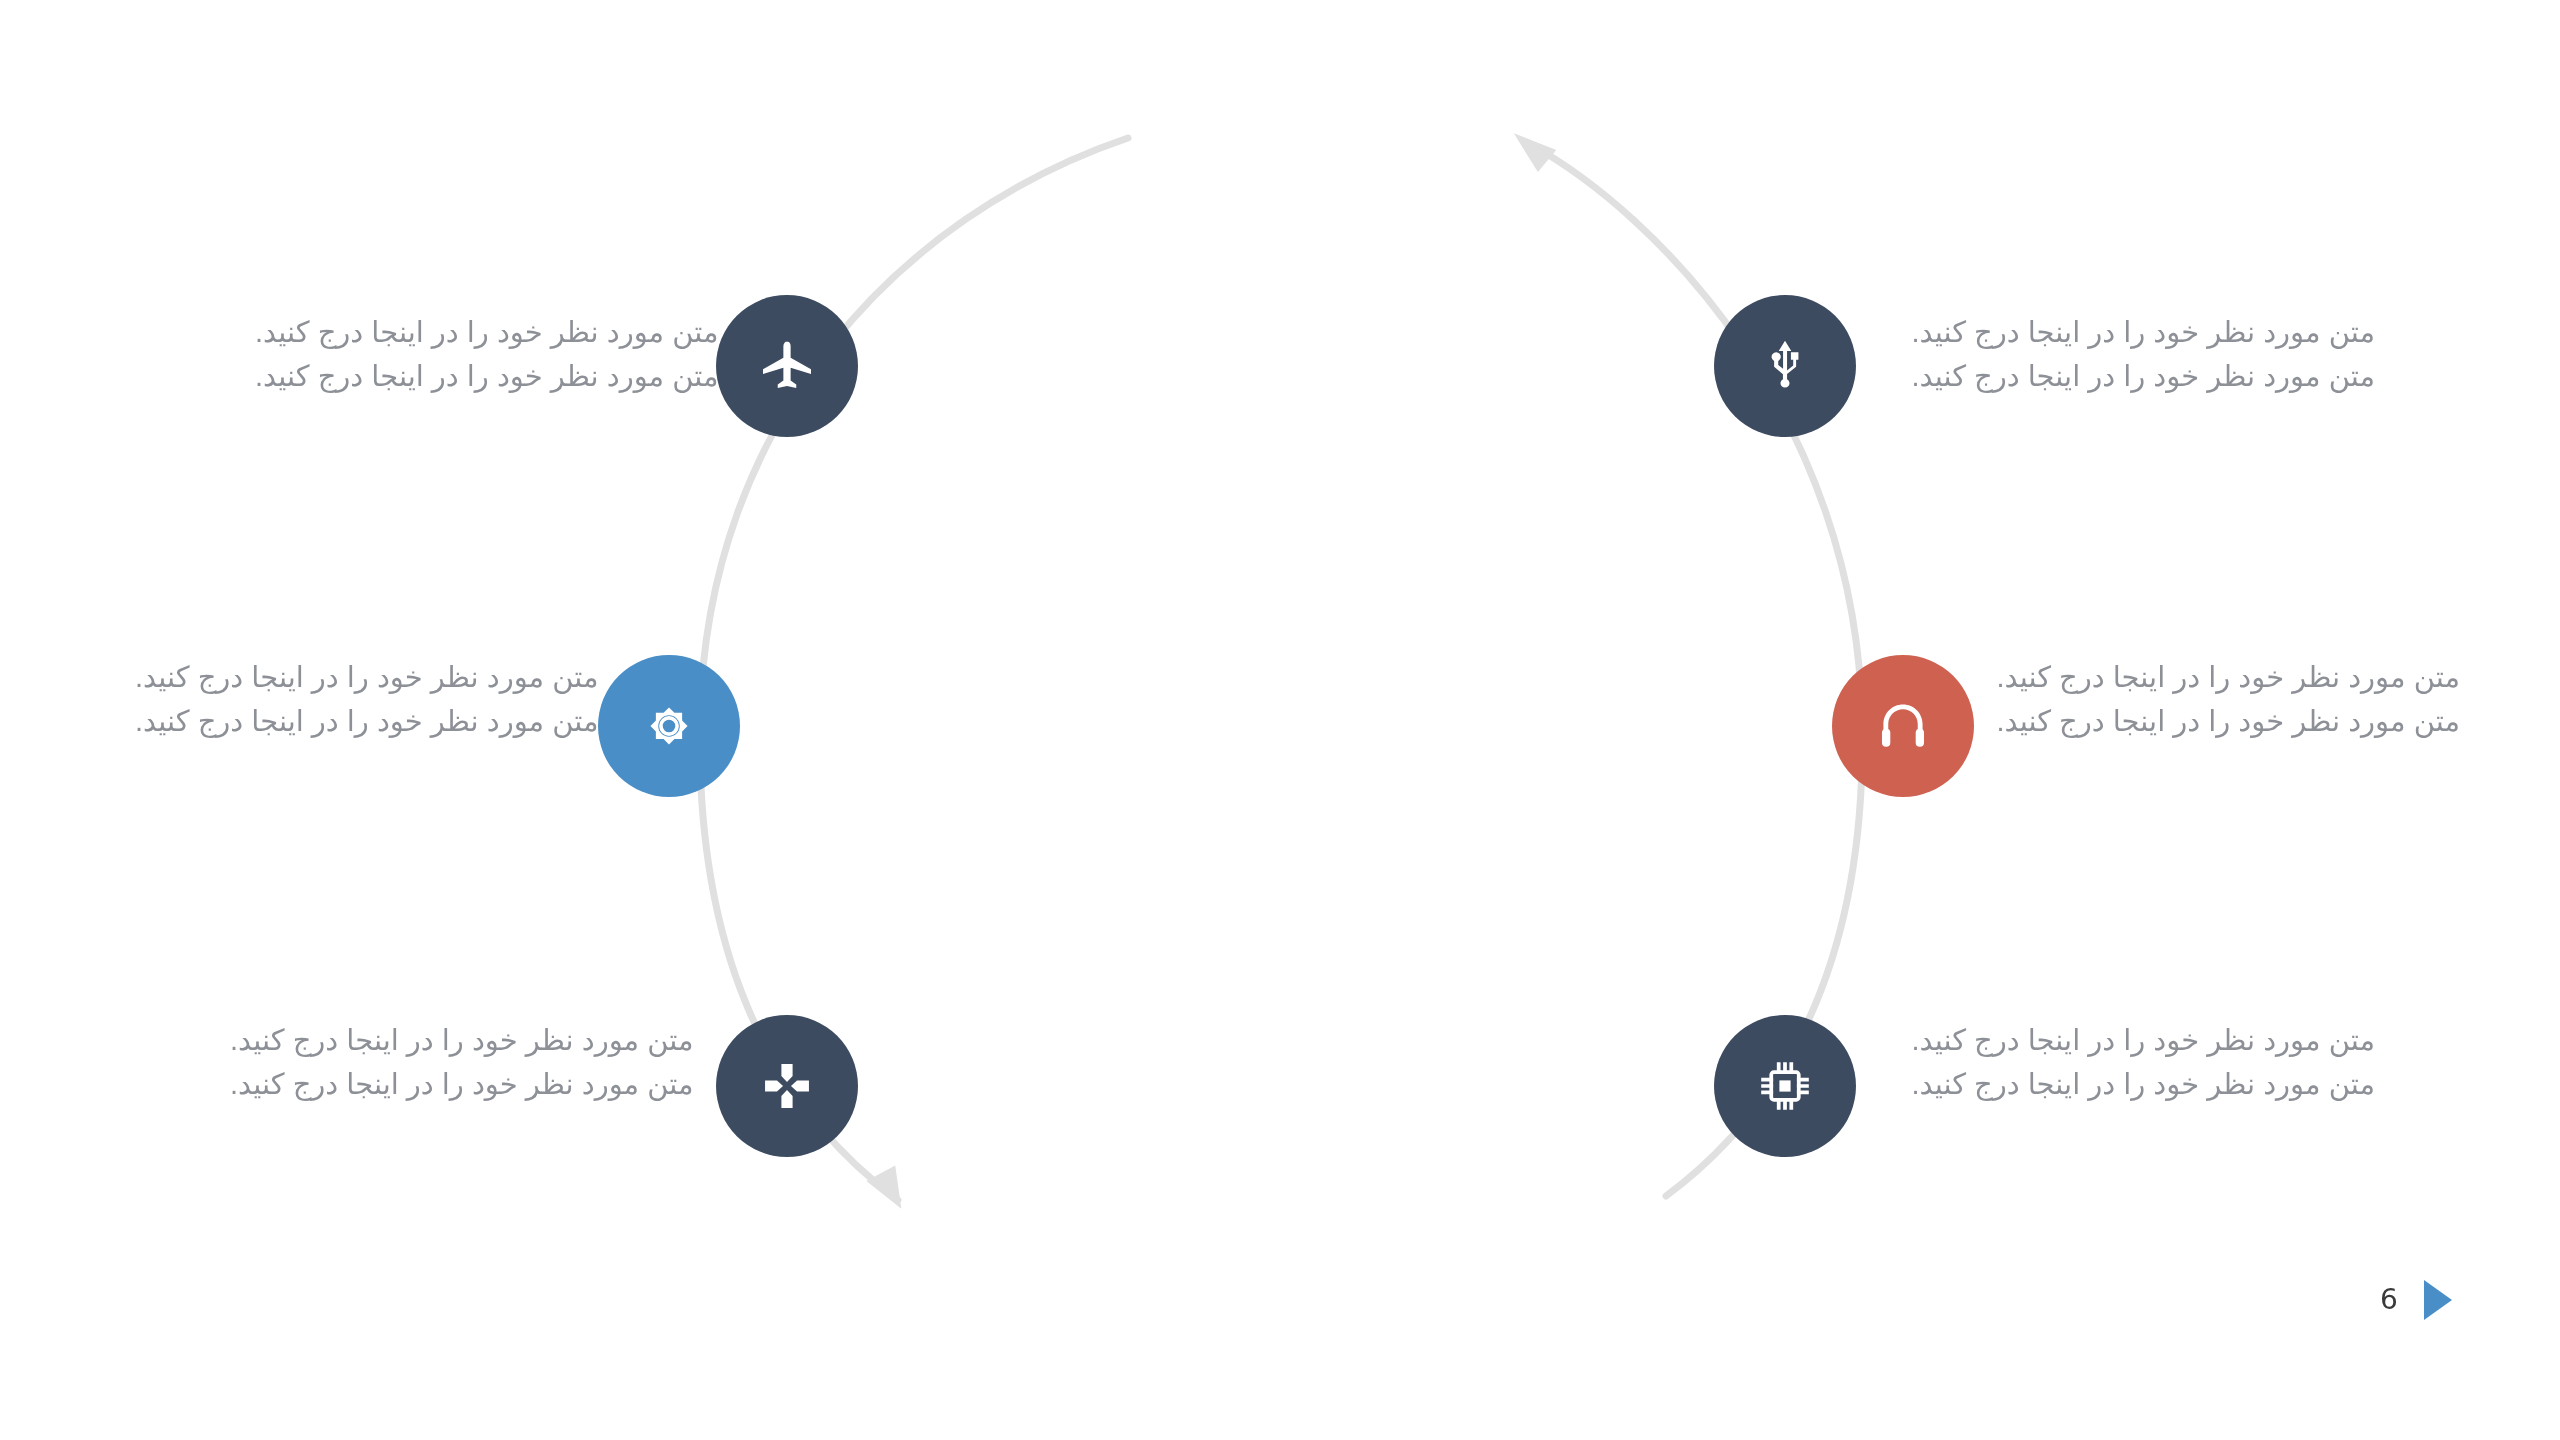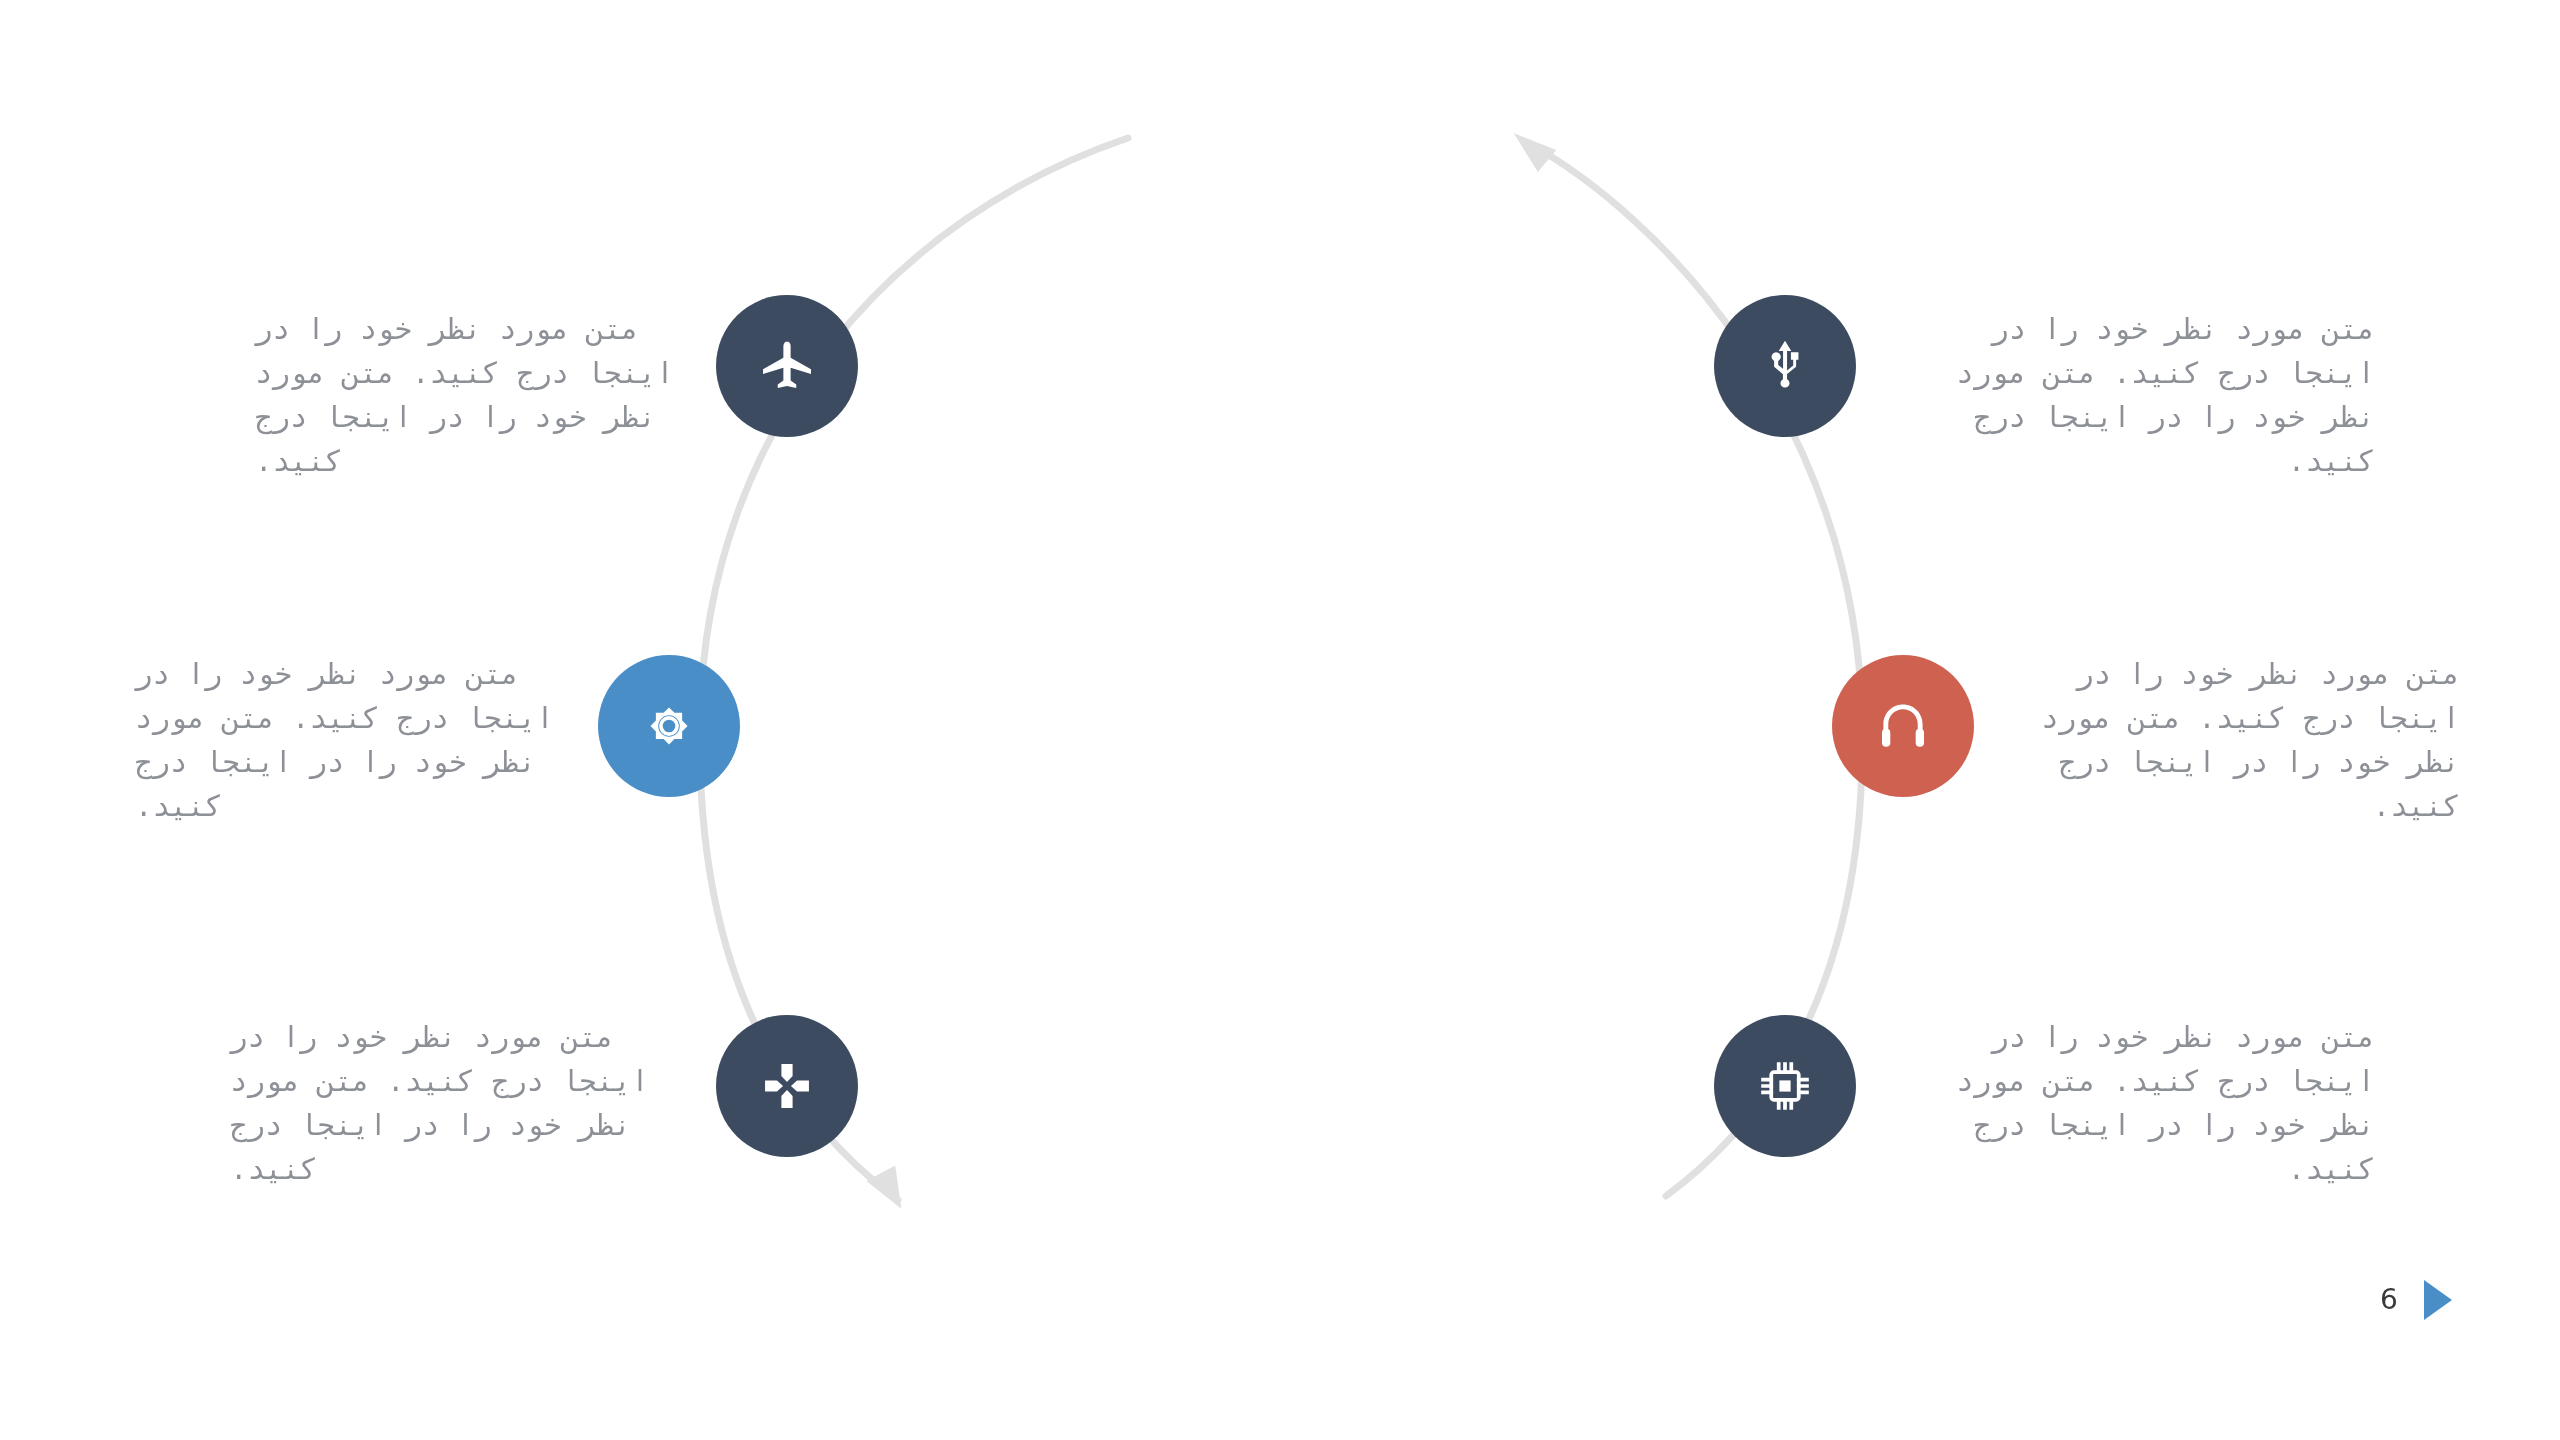--- a/index.html
+++ b/index.html
@@ -42,21 +42,21 @@
 
   
   .caption {
     position: absolute;
     width: 470px;
     color: #8d9197;
     font-size: 29px;
     line-height: 1.52;
     text-align: right;
     direction: rtl;
-    font-family: Liberation Mono, monospace;
+    font-family: Liberation Sans, sans-serif;
   }
   .caption.left-side  { text-align: left;  direction: rtl; }
   .caption.right-side { text-align: right; direction: rtl; }
 
   
   #footer {
     position: absolute;
     left: 2380px;
     top: 1270px;
     width: 160px;

